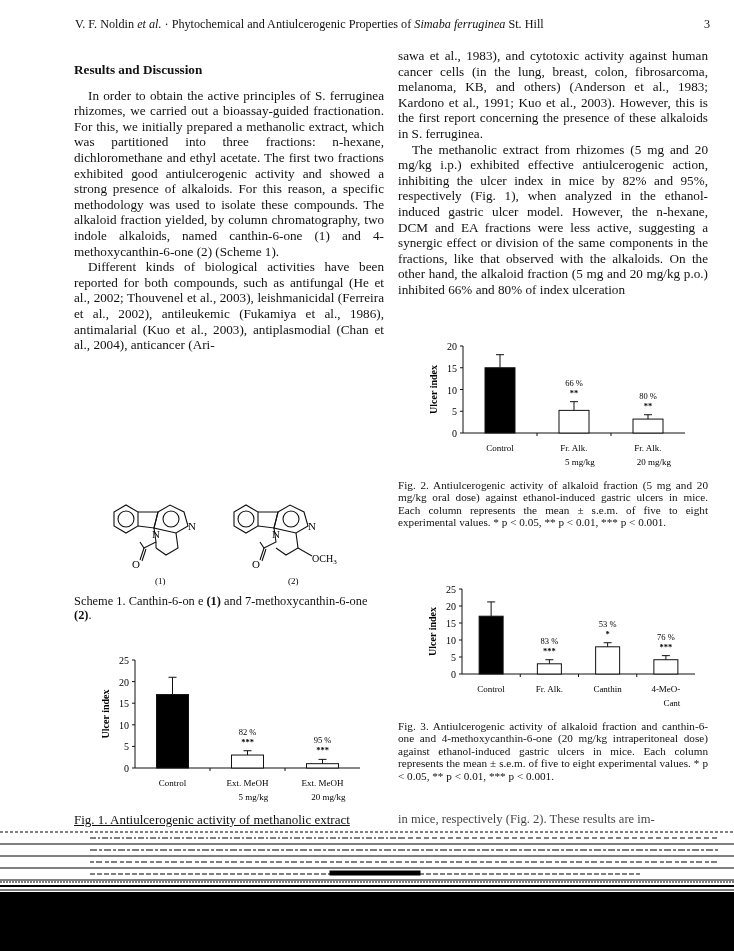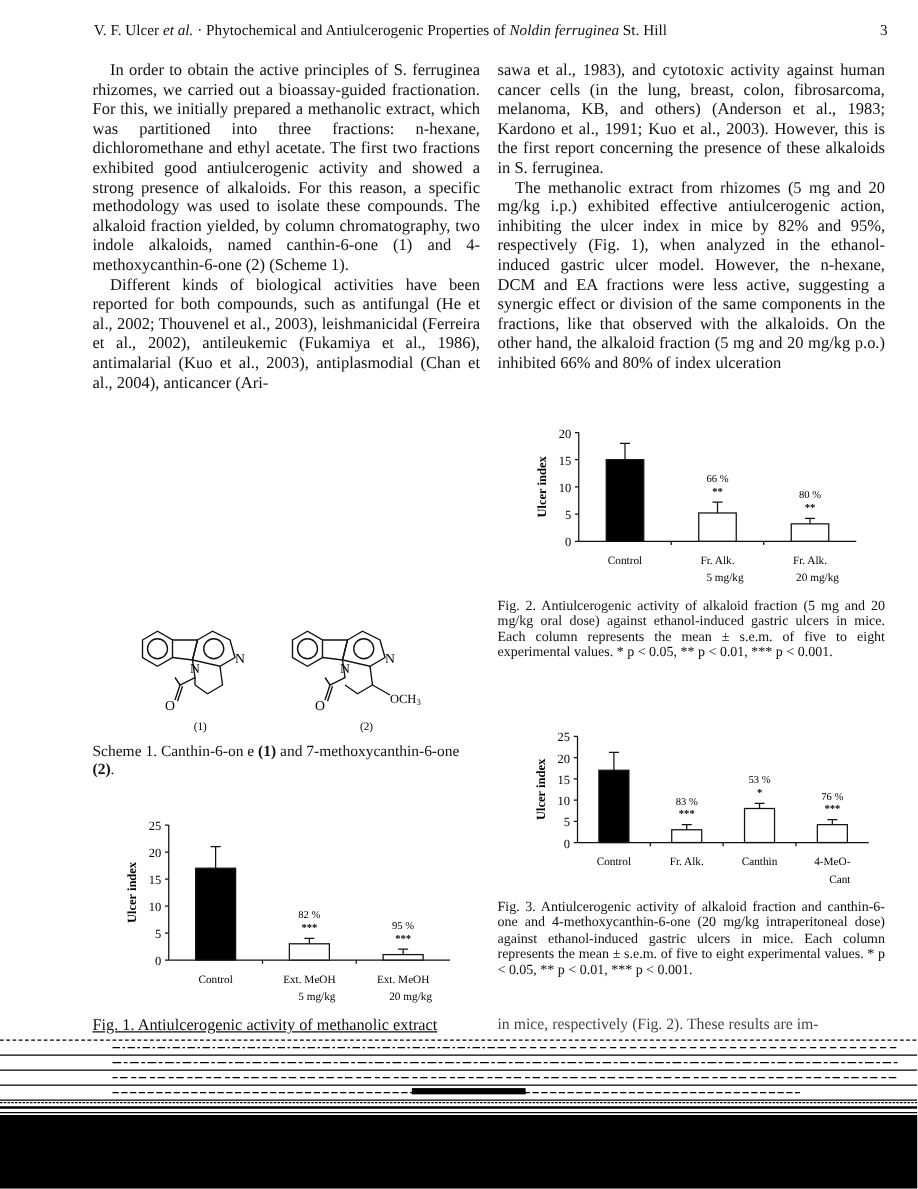--- a/index.html
+++ b/index.html
@@ -17,25 +17,26 @@
   .fig { position: absolute; }
   .fig svg text { font-family: "Liberation Serif", "DejaVu Serif", serif; }
   .scheme-cap { position: absolute; left: 74px; top: 594px; width: 310px; font-size: 12.4px; line-height: 14px; }
   .noise { position: absolute; left: 0; width: 734px; }
   .bottom-black { position: absolute; left: 0; top: 892px; width: 734px; height: 59px; background: #000; }
 </style>
 </head>
 <body>
 
 <div class="header">
-  <span><span>V. F. Ulcer </span><i>et al.</i><span> · Phytochemical and Antiulcerogenic Properties of </span><i>Noldin ferruginea</i><span> St. Hill</span></span>
+  <span><span>V. F. Noldin </span><i>et al.</i><span> · Phytochemical and Antiulcerogenic Properties of </span><i>Simaba ferruginea</i><span> St. Hill</span></span>
   <span class="pg">3</span>
 </div>
 
 <div class="col" id="col-left">
+  <h3>Results and Discussion</h3>
   <p class="indent">In order to obtain the active principles of S. ferruginea rhizomes, we carried out a bioassay-guided fractionation. For this, we initially prepared a methanolic extract, which was partitioned into three fractions: n-hexane, dichloromethane and ethyl acetate. The first two fractions exhibited good antiulcerogenic activity and showed a strong presence of alkaloids. For this reason, a specific methodology was used to isolate these compounds. The alkaloid fraction yielded, by column chromatography, two indole alkaloids, named canthin-6-one (1) and 4-methoxycanthin-6-one (2) (Scheme 1).</p>
   <p class="indent">Different kinds of biological activities have been reported for both compounds, such as antifungal (He et al., 2002; Thouvenel et al., 2003), leishmanicidal (Ferreira et al., 2002), antileukemic (Fukamiya et al., 1986), antimalarial (Kuo et al., 2003), antiplasmodial (Chan et al., 2004), anticancer (Ari-</p>
 </div>
 
 <div class="col" id="col-right">
   <p>sawa et al., 1983), and cytotoxic activity against human cancer cells (in the lung, breast, colon, fibrosarcoma, melanoma, KB, and others) (Anderson et al., 1983; Kardono et al., 1991; Kuo et al., 2003). However, this is the first report concerning the presence of these alkaloids in S. ferruginea.</p>
   <p class="indent">The methanolic extract from rhizomes (5 mg and 20 mg/kg i.p.) exhibited effective antiulcerogenic action, inhibiting the ulcer index in mice by 82% and 95%, respectively (Fig. 1), when analyzed in the ethanol-induced gastric ulcer model. However, the n-hexane, DCM and EA fractions were less active, suggesting a synergic effect or division of the same components in the fractions, like that observed with the alkaloids. On the other hand, the alkaloid fraction (5 mg and 20 mg/kg p.o.) inhibited 66% and 80% of index ulceration</p>
 </div>
 
 <div class="fig" style="left:100px; top:490px; width:270px; height:100px;">

